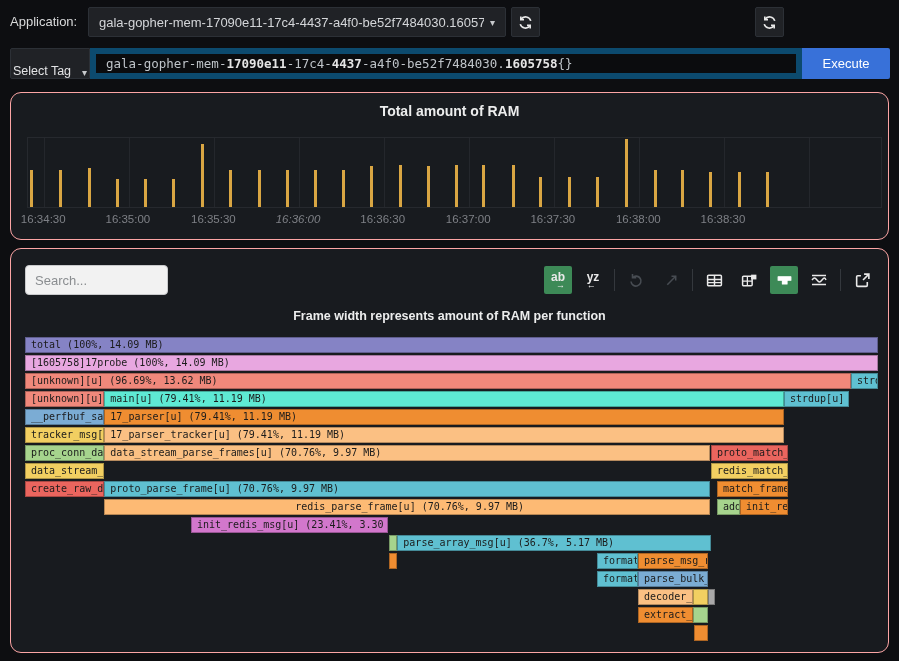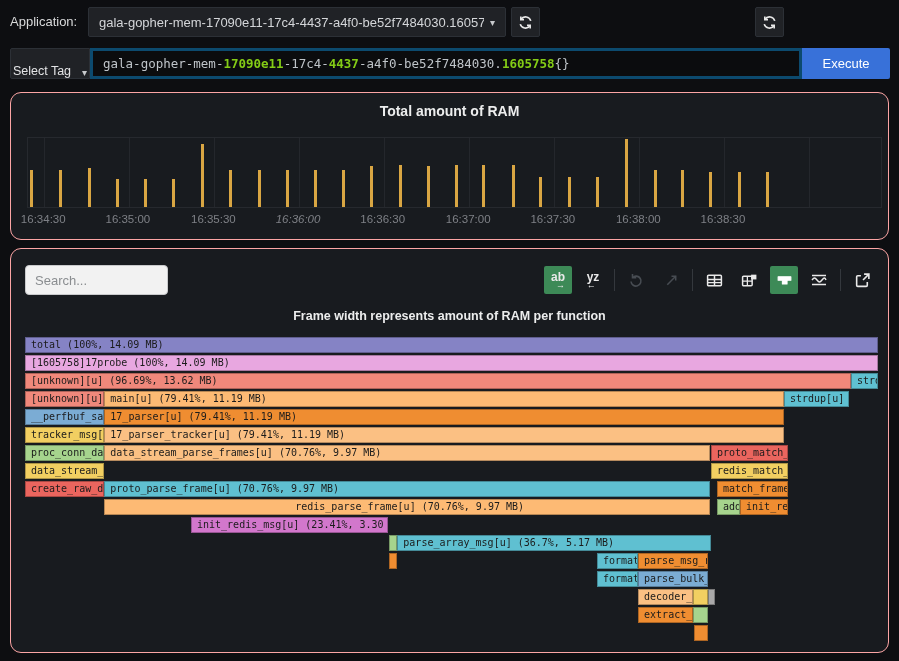--- a/index.html
+++ b/index.html
@@ -36,27 +36,27 @@
   
   .row-query { position:absolute; left:0; top:46px; width:899px; height:36px; }
   .tag-btn {
     position:absolute; left:10px; top:2px; width:80px; height:31px;
     background:#202226; border:1px solid #2c3036; border-radius:2px 0 0 2px;
     display:flex; align-items:flex-end; justify-content:center; gap:5px;
     font-size:12.5px; color:#e3e4e6; cursor:pointer;
   }
   .query-input {
     position:absolute; left:90px; top:2px; width:712px; height:31px;
-    background:#0b0c0e; border:3px solid #0c4a6e;
+    background:#0b0c0e; border:6px solid #0c4a6e;
     display:flex; align-items:center; padding:0 10px;
     font-family:"DejaVu Sans Mono", monospace; font-size:12.5px;
     white-space:nowrap; overflow:hidden; cursor:text;
   }
   .tok  { color:#bfc4c9; }
-  .tok-hl { color:#84cc16; font-weight:bold; }
+  .tok-hl { color:#e5e5e5; font-weight:bold; }
   .exec-btn {
     position:absolute; right:9px; top:2px; width:88px; height:31px;
     background:#3871d9; border:none; border-radius:0 2px 2px 0;
     color:#fff; font-size:13px; display:flex; align-items:center; justify-content:center;
     cursor:pointer; font-family:"Liberation Sans", sans-serif;
   }
   
   .panel { position:absolute; background:#181b1f; border:1px solid #fca5a5; border-radius:11px; }
   #panel-ram   { left:10px; top:92px;  width:879px; height:148px; }
   #panel-flame { left:10px; top:248px; width:879px; height:405px; }
@@ -261,21 +261,21 @@
     </div>
   </div>
 
   <div class="panel-title" id="flame-title">Frame width represents amount of RAM per function</div>
   <div id="flame">
       <div class="frame" style="left: 0%; width: 100%; top: 0px; background: rgb(133, 131, 197);">total (100%, 14.09 MB)</div>
       <div class="frame" style="left: 0%; width: 100%; top: 18px; background: rgb(232, 167, 224);">[1605758]17probe (100%, 14.09 MB)</div>
       <div class="frame" style="left: 0%; width: 96.84%; top: 36px; background: rgb(240, 136, 123);">[unknown][u] (96.69%, 13.62 MB)</div>
       <div class="frame" style="left: 96.84%; width: 3.16%; top: 36px; background: rgb(95, 192, 209);">strd</div>
       <div class="frame" style="left: 0%; width: 9.3%; top: 54px; background: rgb(240, 136, 123);">[unknown][u] (9</div>
-      <div class="frame" style="left: 9.3%; width: 79.68%; top: 54px; background: #fdba74;">main[u] (79.41%, 11.19 MB)</div>
+      <div class="frame" style="left: 9.3%; width: 79.68%; top: 54px; background: #5eead4;">main[u] (79.41%, 11.19 MB)</div>
       <div class="frame" style="left: 88.98%; width: 7.62%; top: 54px; background: rgb(95, 192, 209);">strdup[u] (7</div>
       <div class="frame" style="left: 0%; width: 9.3%; top: 72px; background: rgb(123, 172, 212);">__perfbuf_samp</div>
       <div class="frame" style="left: 9.3%; width: 79.68%; top: 72px; background: rgb(239, 141, 49);">17_parser[u] (79.41%, 11.19 MB)</div>
       <div class="frame" style="left: 0%; width: 9.3%; top: 90px; background: rgb(242, 207, 97);">tracker_msg[u]</div>
       <div class="frame" style="left: 9.3%; width: 79.68%; top: 90px; background: rgb(251, 192, 131);">17_parser_tracker[u] (79.41%, 11.19 MB)</div>
       <div class="frame" style="left: 0%; width: 9.3%; top: 108px; background: rgb(166, 212, 141);">proc_conn_data</div>
       <div class="frame" style="left: 9.3%; width: 71%; top: 108px; background: rgb(251, 192, 131);">data_stream_parse_frames[u] (70.76%, 9.97 MB)</div>
       <div class="frame" style="left: 80.42%; width: 9.03%; top: 108px; background: rgb(234, 101, 94);">proto_match_f</div>
       <div class="frame" style="left: 0%; width: 9.3%; top: 126px; background: rgb(242, 207, 97);">data_stream_ad</div>
       <div class="frame" style="left: 80.42%; width: 9.03%; top: 126px; background: rgb(242, 207, 97);">redis_match_f</div>

